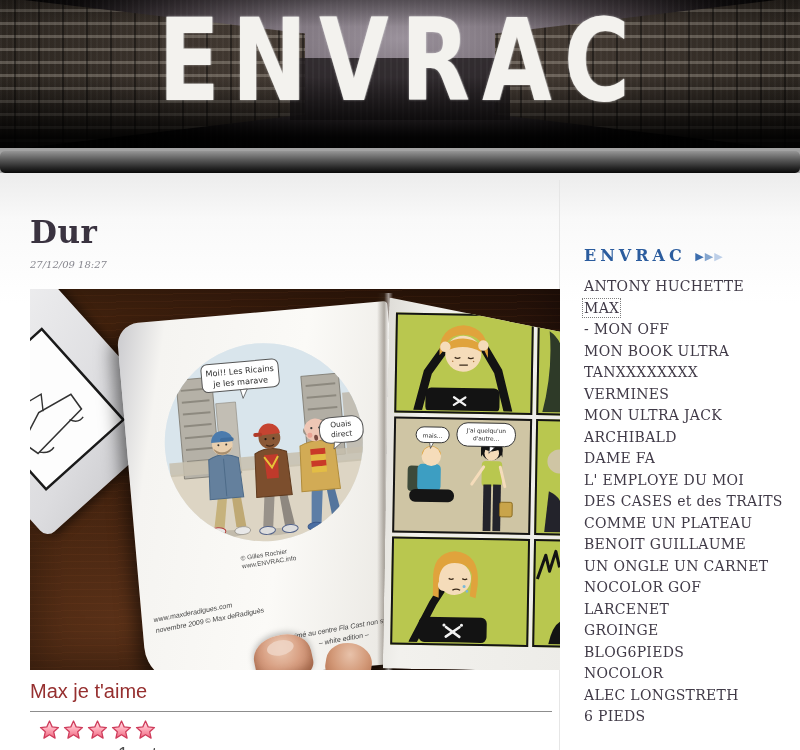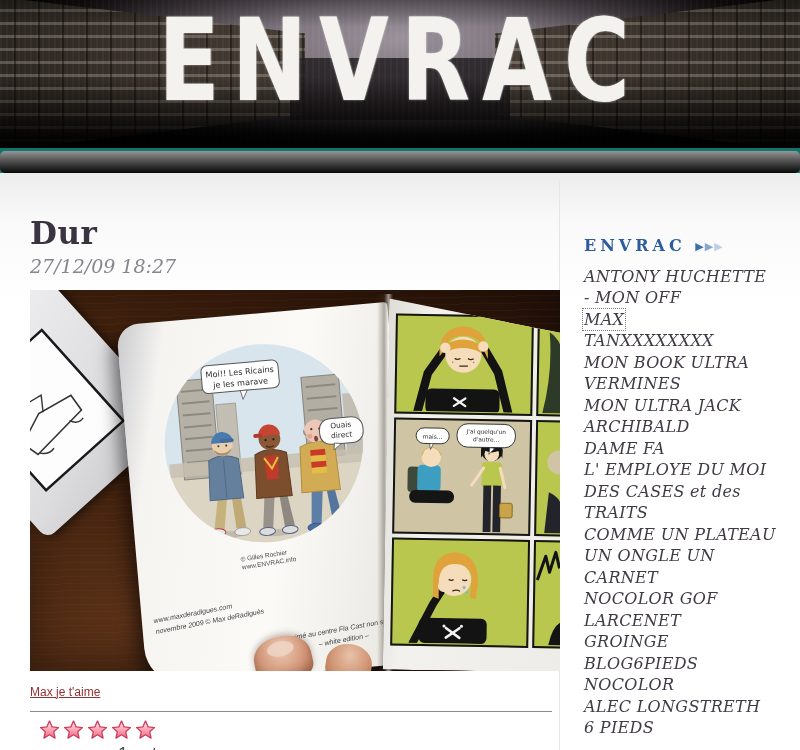--- a/index.html
+++ b/index.html
@@ -1,18 +1,18 @@
 <!DOCTYPE html>
 <html><head>
 <meta charset="utf-8">
 <style>
   * { margin:0; padding:0; box-sizing:border-box; }
   html,body { background:#ffffff; }
   body { width:800px; font-family:"Liberation Sans", sans-serif; }
-  .page { position:relative; width:800px; height:750px; overflow:hidden; background:#0f766e; }
+  .page { position:relative; width:800px; height:750px; overflow:hidden; background:#a3a3a3; }
 
   
   .banner { position:relative; width:800px; height:148px; background:#050505; overflow:hidden; }
   .banner-sky { position:absolute; inset:0;
     background:radial-gradient(ellipse 430px 150px at 50% 26%, #9a919b 0%, #7d747d 28%, #453d42 55%, #120f10 78%, #000 95%); }
   .bldg { position:absolute; top:-4px; height:156px;
     background:
       repeating-linear-gradient(90deg, rgba(0,0,0,.38) 0 2px, rgba(0,0,0,0) 2px 24px),
       repeating-linear-gradient(180deg, rgba(196,189,177,.30) 0 3px, rgba(12,10,8,.06) 3px 13px),
       linear-gradient(90deg, #2e2822 0%, #4a4038 100%); }
@@ -32,24 +32,24 @@
 
   
   .layout { display:flex; width:800px; height:599px;
     background:linear-gradient(180deg, #ececec 0px, #f9f9f9 46px, #ffffff 130px);align-items:center; }
   .main { width:560px; padding:34px 0 0 30px; border-right:1px solid #e6e6e6; }
   .sidebar { width:207px; margin-left:24px; padding-top:29px; }
 
   
   .post-title { font-family:"DejaVu Serif", serif; font-size:31px; line-height:36px;
     font-weight:600; color:#3a3340; letter-spacing:.5px; }
-  .post-date { font-family:"DejaVu Serif", serif; font-style:italic; font-size:19px;
+  .post-date { font-family:"DejaVu Serif", serif; font-style:italic; font-size:10px;
     line-height:18px; color:#85858d; margin-top:6px; }
-  .post-link { display:inline-block; margin-top:11px; font-size:12px; line-height:20px;
-    color:#962f2f; text-decoration:underline; cursor:pointer; }
+  .post-link { display:inline-block; margin-top:11px; font-size:20px; line-height:20px;
+    color:#962f2f; cursor:pointer; }
   .rule { border:none; border-top:1px solid #8d8d8d; margin:9px 0 0 0; width:522px; }
   .stars { margin:7px 0 0 8px; height:23px; display:flex; gap:1px; }
   .stars svg { cursor:pointer; }
   .votes { font-size:18px; color:#4c4c4c; margin:2px 0 0 88px; }
 
   
   .photo { position:relative; width:530px; height:381px; margin-top:15px; overflow:hidden;
     background:
       repeating-linear-gradient(179deg, rgba(150,80,40,.10) 0 1px, rgba(0,0,0,0) 1px 7px),
       radial-gradient(ellipse 400px 260px at 18% 88%, #5a3118 0%, rgba(0,0,0,0) 60%),
@@ -96,22 +96,22 @@
     border-radius:50%; background:#eed5c5; opacity:.85; }
   .finger { position:absolute; left:296px; top:354px; width:46px; height:38px;
     transform:rotate(9deg); border-radius:50% 50% 34% 34%;
     background:radial-gradient(ellipse at 50% 30%, #e8c2aa 0%, #d29877 55%, #b4714f 100%); }
 
   
   .side-head { font-family:"DejaVu Serif", serif; font-weight:bold; font-size:16px;
     line-height:20px; letter-spacing:4px; color:#2b5c9e; margin-bottom:9px; cursor:pointer; }
   .side-head .arrow { font-size:11px; letter-spacing:1px; vertical-align:1px; }
   .side-list { list-style:none; }
-  .side-item { font-family:"DejaVu Serif", serif; font-size:16px; line-height:21.5px;
-    letter-spacing:.3px; color:#403a47;font-style:italic; }
+  .side-item { font-family:"DejaVu Serif", serif; font-size:14px; line-height:21.5px;
+    letter-spacing:.3px; color:#403a47; }
   .side-item a { color:#403a47; text-decoration:none; cursor:pointer; }
   .side-item a.focused { outline:1px dotted #7d7d7d; outline-offset:1px; }
 </style>
 </head>
 <body>
 
 <div class="page">
 
   <header class="banner">
     <div class="banner-sky"></div>
@@ -390,37 +390,37 @@
         <span>ENVRAC</span>
         <span class="arrow"><span style="color: rgb(61, 110, 174);">▶</span><span style="color: rgb(133, 166, 207);">▶</span><span style="color: rgb(189, 207, 232);">▶</span></span>
       </div>
       <ul class="side-list">
 
           <li class="side-item">
             <a>ANTONY HUCHETTE</a>
           </li>
 
           <li class="side-item">
+            <a class="focused">MAX</a>
+          </li>
+
+          <li class="side-item">
             <a>- MON OFF</a>
           </li>
 
-          <li class="side-item">
-            <a class="focused">MAX</a>
-          </li>
-
+
+          <li class="side-item">
+            <a>MON BOOK ULTRA</a>
+          </li>
 
           <li class="side-item">
             <a>TANXXXXXXXX</a>
           </li>
 
           <li class="side-item">
-            <a>MON BOOK ULTRA</a>
-          </li>
-
-          <li class="side-item">
             <a>VERMINES</a>
           </li>
 
           <li class="side-item">
             <a>MON ULTRA JACK</a>
           </li>
 
           <li class="side-item">
             <a>ARCHIBALD</a>
           </li>
@@ -435,20 +435,23 @@
           </li>
 
           <li class="side-item">
             <a>DES CASES et des TRAITS</a>
           </li>
 
           <li class="side-item">
             <a>COMME UN PLATEAU</a>
           </li>
 
+          <li class="side-item">
+            <a>BENOIT GUILLAUME</a>
+          </li>
 
           <li class="side-item">
             <a>UN ONGLE UN CARNET</a>
           </li>
 
           <li class="side-item">
             <a>NOCOLOR GOF</a>
           </li>
 
           <li class="side-item">

